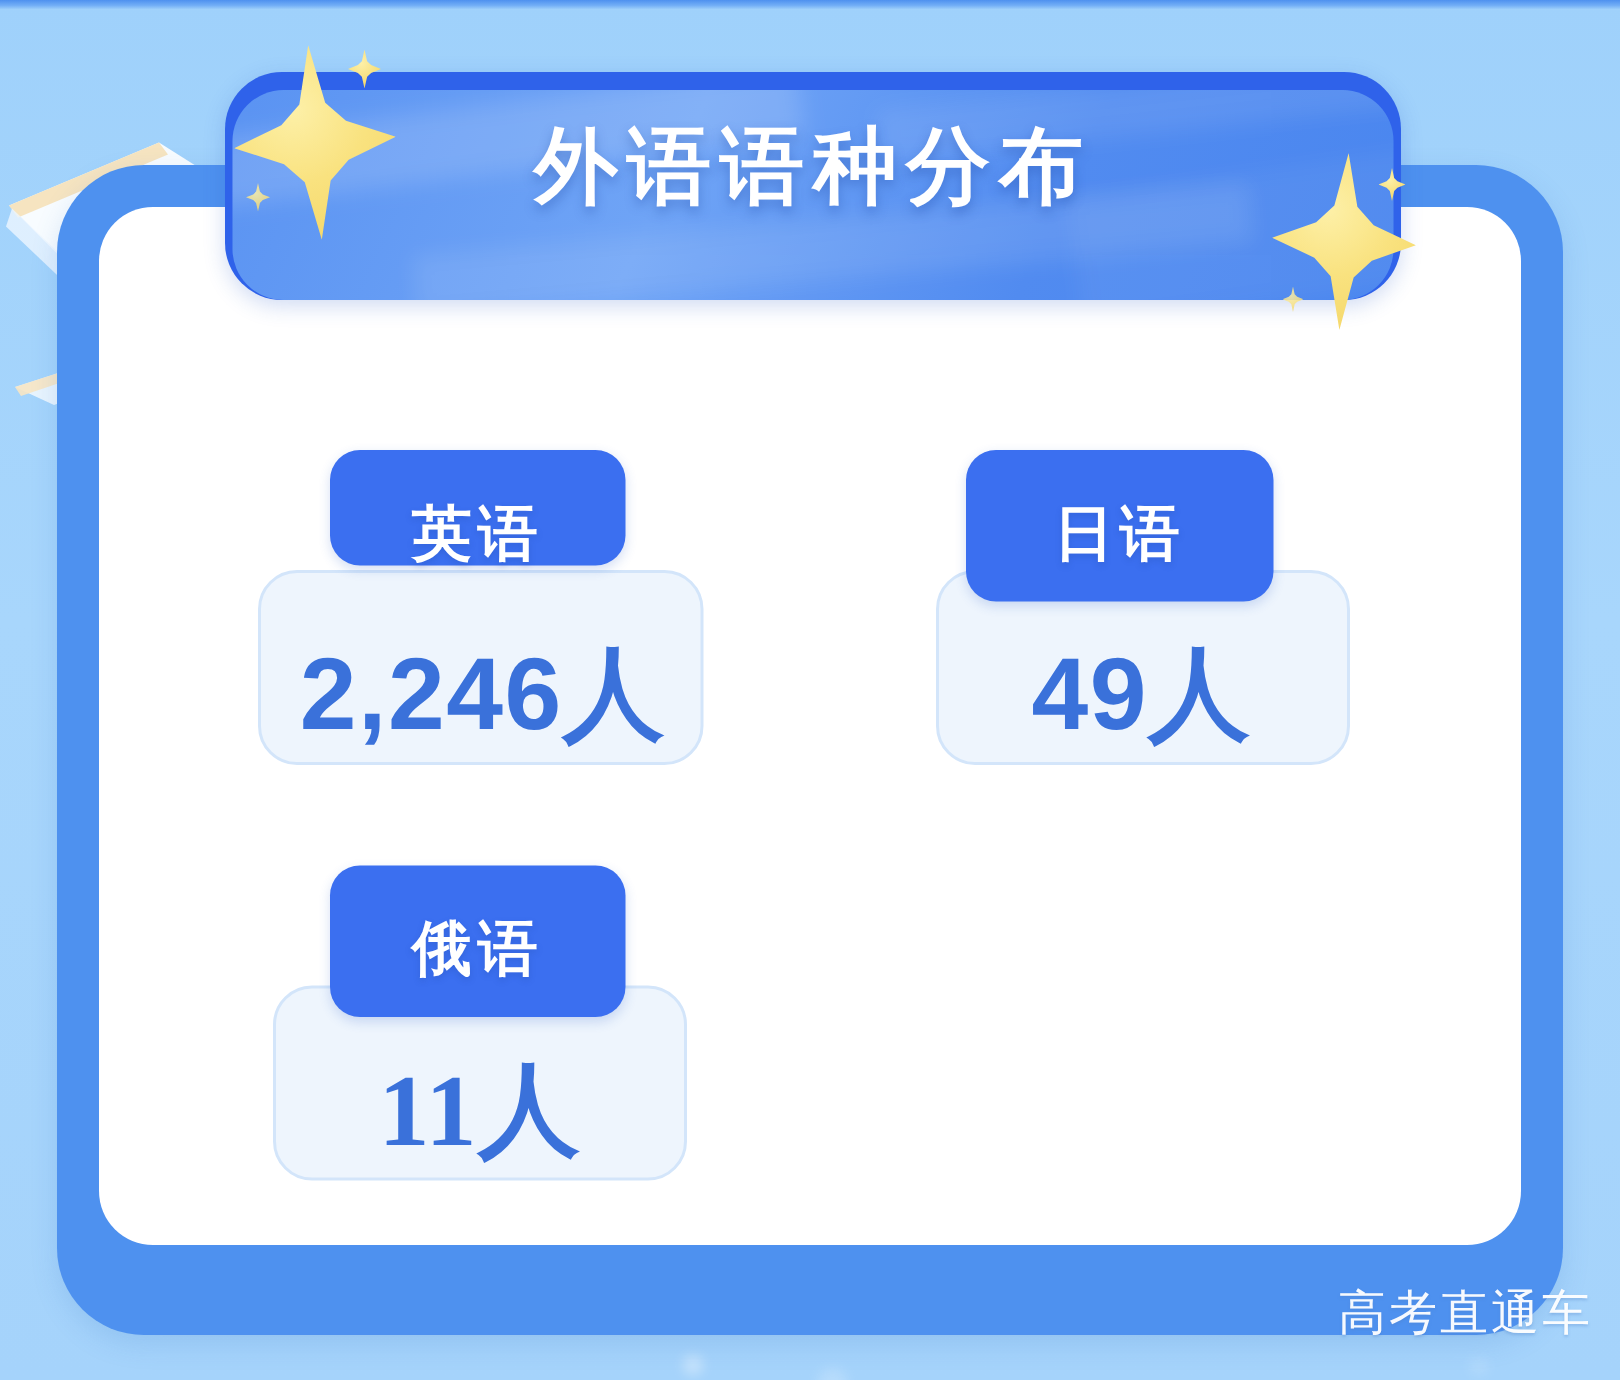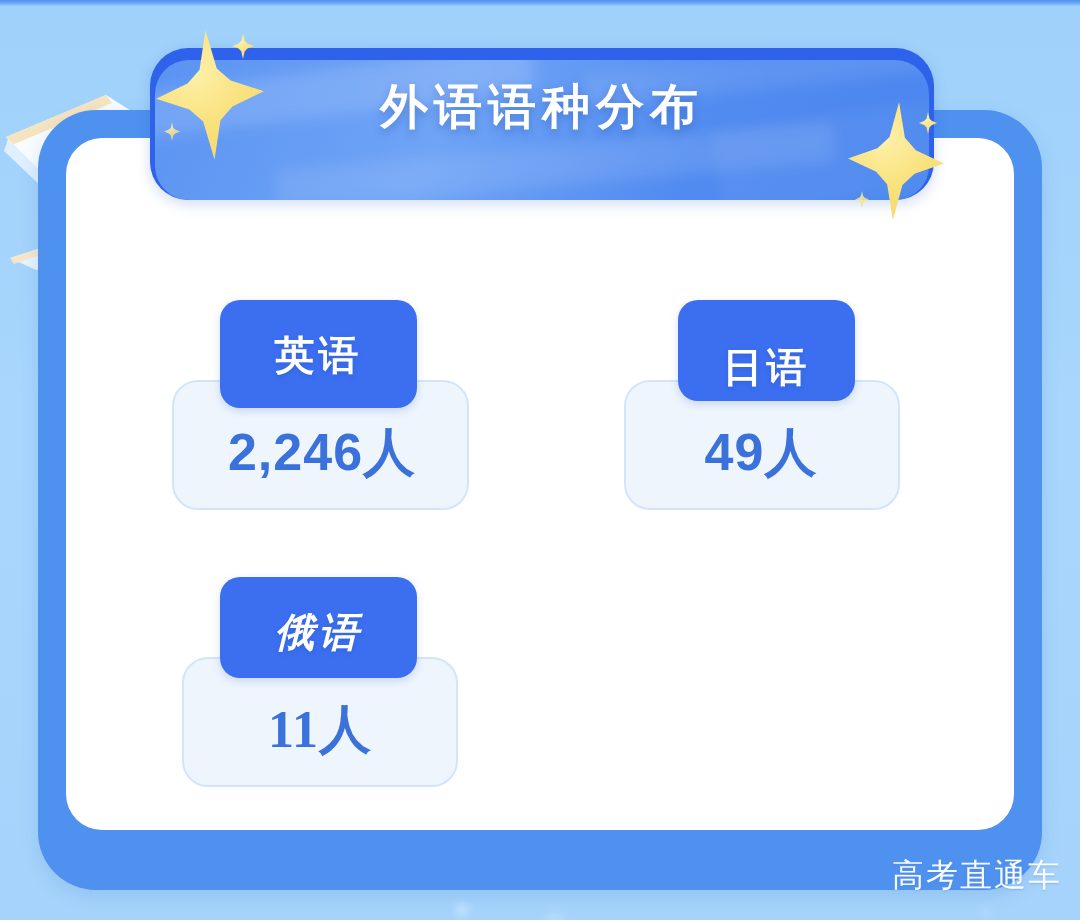--- a/index.html
+++ b/index.html
@@ -88,21 +88,21 @@
     position: absolute;
     background: rgba(255,255,255,0.14);
     filter: blur(7px);
   }
   .banner-title {
     position: absolute;
     left: 0; right: 0;
     top: 34px;
     text-align: center;
     color: #ffffff;
-    font-size: 48px;
+    font-size: 56px;
     font-weight: 700;
     letter-spacing: 6px;
     text-shadow: 0 4px 8px rgba(30,70,160,0.35);
     line-height: 1.05;
     font-family: "Liberation Sans", "DejaVu Sans", sans-serif;
   }
 
   
   .sparkle {
     position: absolute;
@@ -128,21 +128,21 @@
     border-radius: 26px;
     background: #eef5fd;
     border: 2px solid #d3e5fa;
     box-sizing: border-box;
   }
   .card-value {
     position: absolute;
     left: 0; right: 0;
     text-align: center;
     color: #3a71da;
-    font-size: 52px;
+    font-size: 68px;
     font-weight: 700;
     letter-spacing: 1px;
     font-family: "Liberation Sans", "DejaVu Sans", sans-serif;
     white-space: nowrap;
   }
   .card-pill {
     position: absolute;
     border-radius: 20px;
     background: #3b6ff0;
     box-shadow: 0 3px 8px rgba(45,95,200,0.2);
@@ -214,36 +214,36 @@
   <div class="sparkle" style="left:848px; top:102px; width:96px; height:118px; transform:rotate(3deg);"></div>
   <div class="sparkle sm" style="left:919px; top:112px; width:18px; height:22px;"></div>
   <div class="sparkle sm" style="left:855px; top:191px; width:14px; height:17px; opacity:.85;"></div>
 
   <div style="position:absolute; left:143px; top:55px; width:44px; height:150px;
               background:#2f62ea; border-radius:22px 0 0 22px; z-index:-1;"></div>
 
   <div class="card" style="left:172px; top:300px; width:300px; height:210px;">
     <div class="card-box" style="left:0px; top:80px; width:297px; height:130px;"></div>
     <div class="card-value" style="top:118px;">2,246人</div>
-    <div class="card-pill" style="left:48px; top:0px; width:197px; height:108px; padding-top:28px;">
+    <div class="card-pill" style="left:48px; top:0px; width:197px; height:77px; padding-top:28px;">
       <span>英语</span>
     </div>
   </div>
 
   <div class="card" style="left:622px; top:300px; width:300px; height:210px;">
     <div class="card-box" style="left:2px; top:80px; width:276px; height:130px;"></div>
     <div class="card-value" style="top:118px; left:2px; right:24px;">49人</div>
-    <div class="card-pill" style="left:56px; top:0px; width:177px; height:101px; padding-top:40px;">
+    <div class="card-pill" style="left:22px; top:0px; width:205px; height:101px; padding-top:28px;">
       <span>日语</span>
     </div>
   </div>
 
   <div class="card" style="left:182px; top:577px; width:300px; height:210px;">
     <div class="card-box" style="left:0px; top:80px; width:276px; height:130px;"></div>
     <div class="card-value" style="top:118px; left:0px; right:24px;font-family:Liberation Serif, serif;">11人</div>
-    <div class="card-pill" style="left:38px; top:0px; width:197px; height:101px; padding-top:28px;font-style:italic;">
+    <div class="card-pill" style="left:38px; top:0px; width:197px; height:101px; padding-top:28px;">
       <span>俄语</span>
     </div>
   </div>
 
   <div class="watermark">高考直通车</div>
 
 </div>
 
 </body></html>

